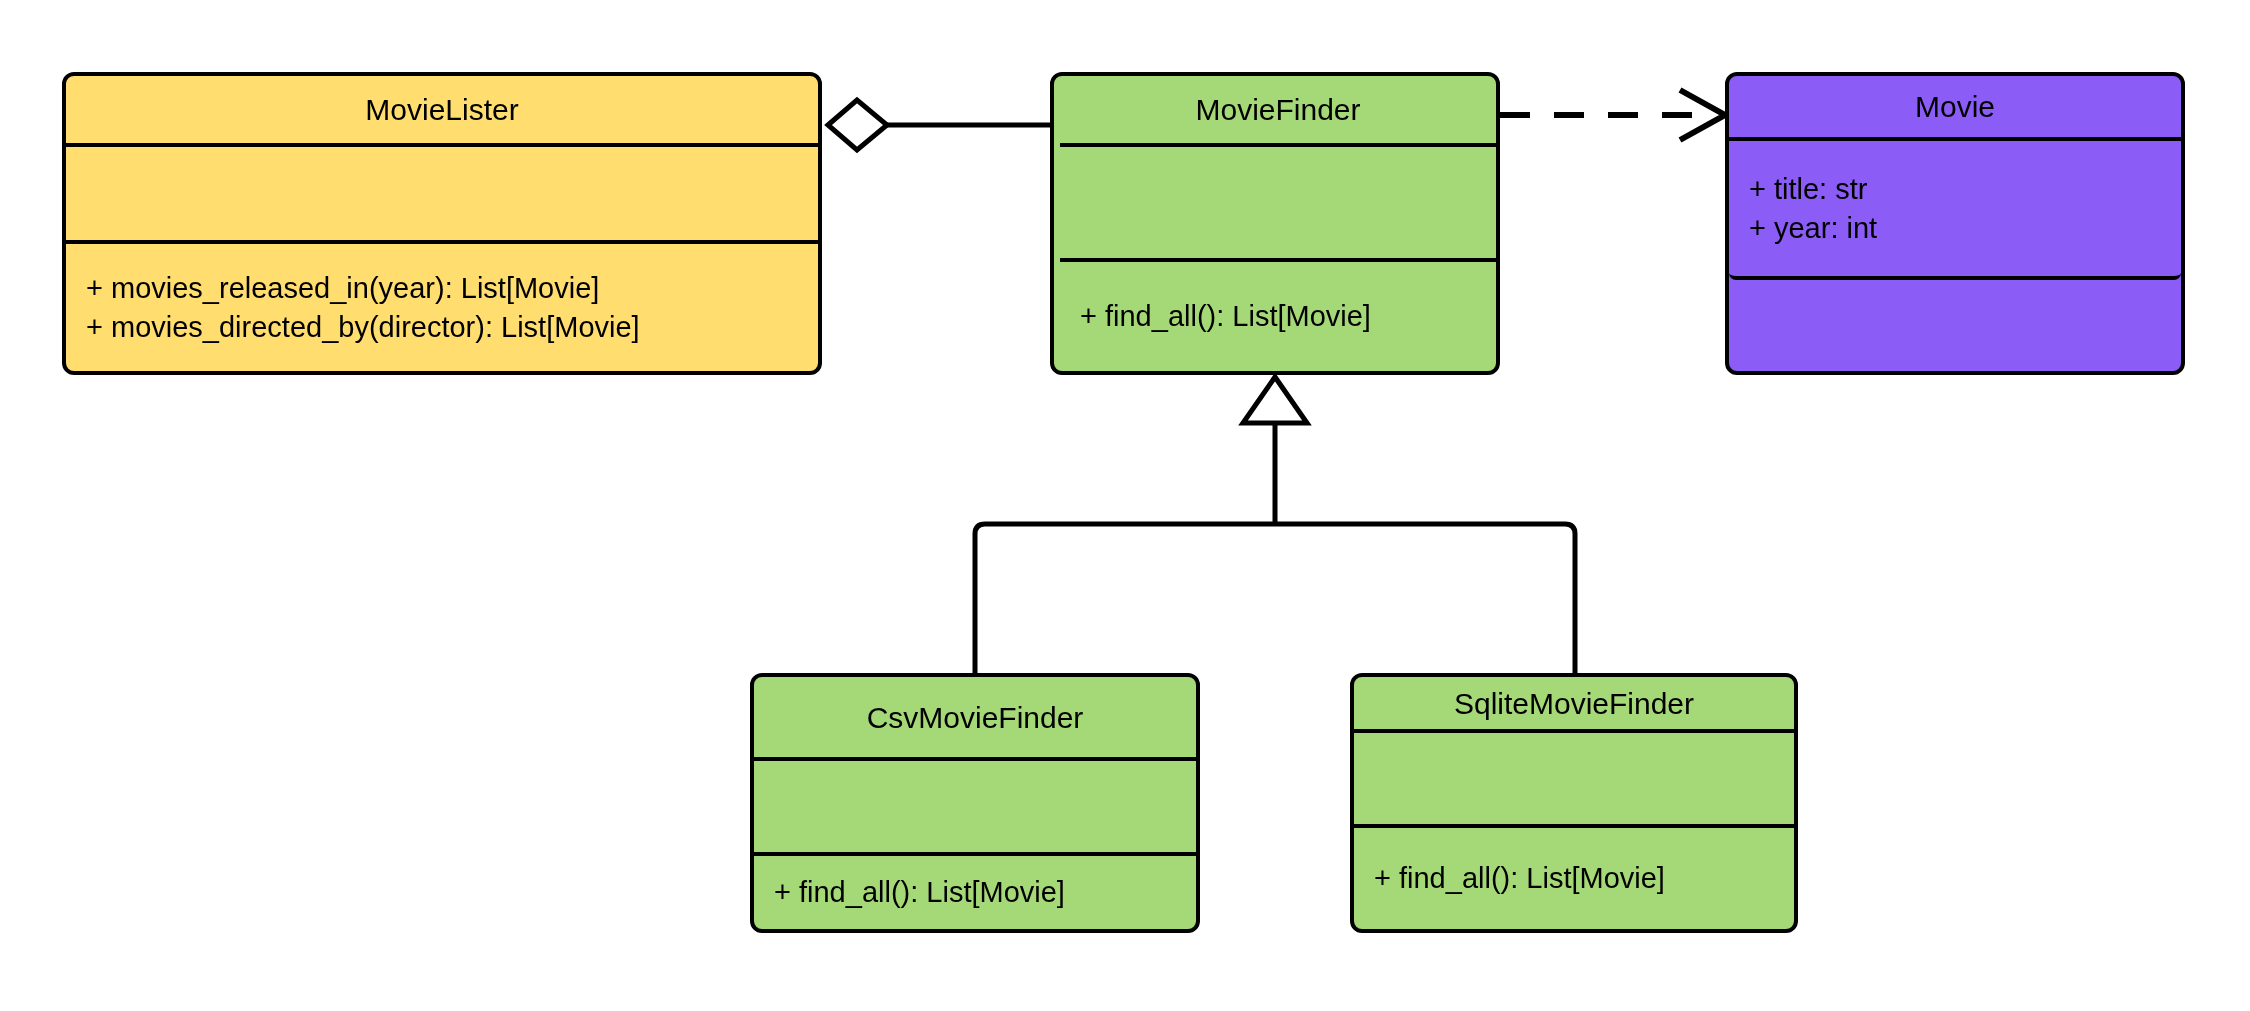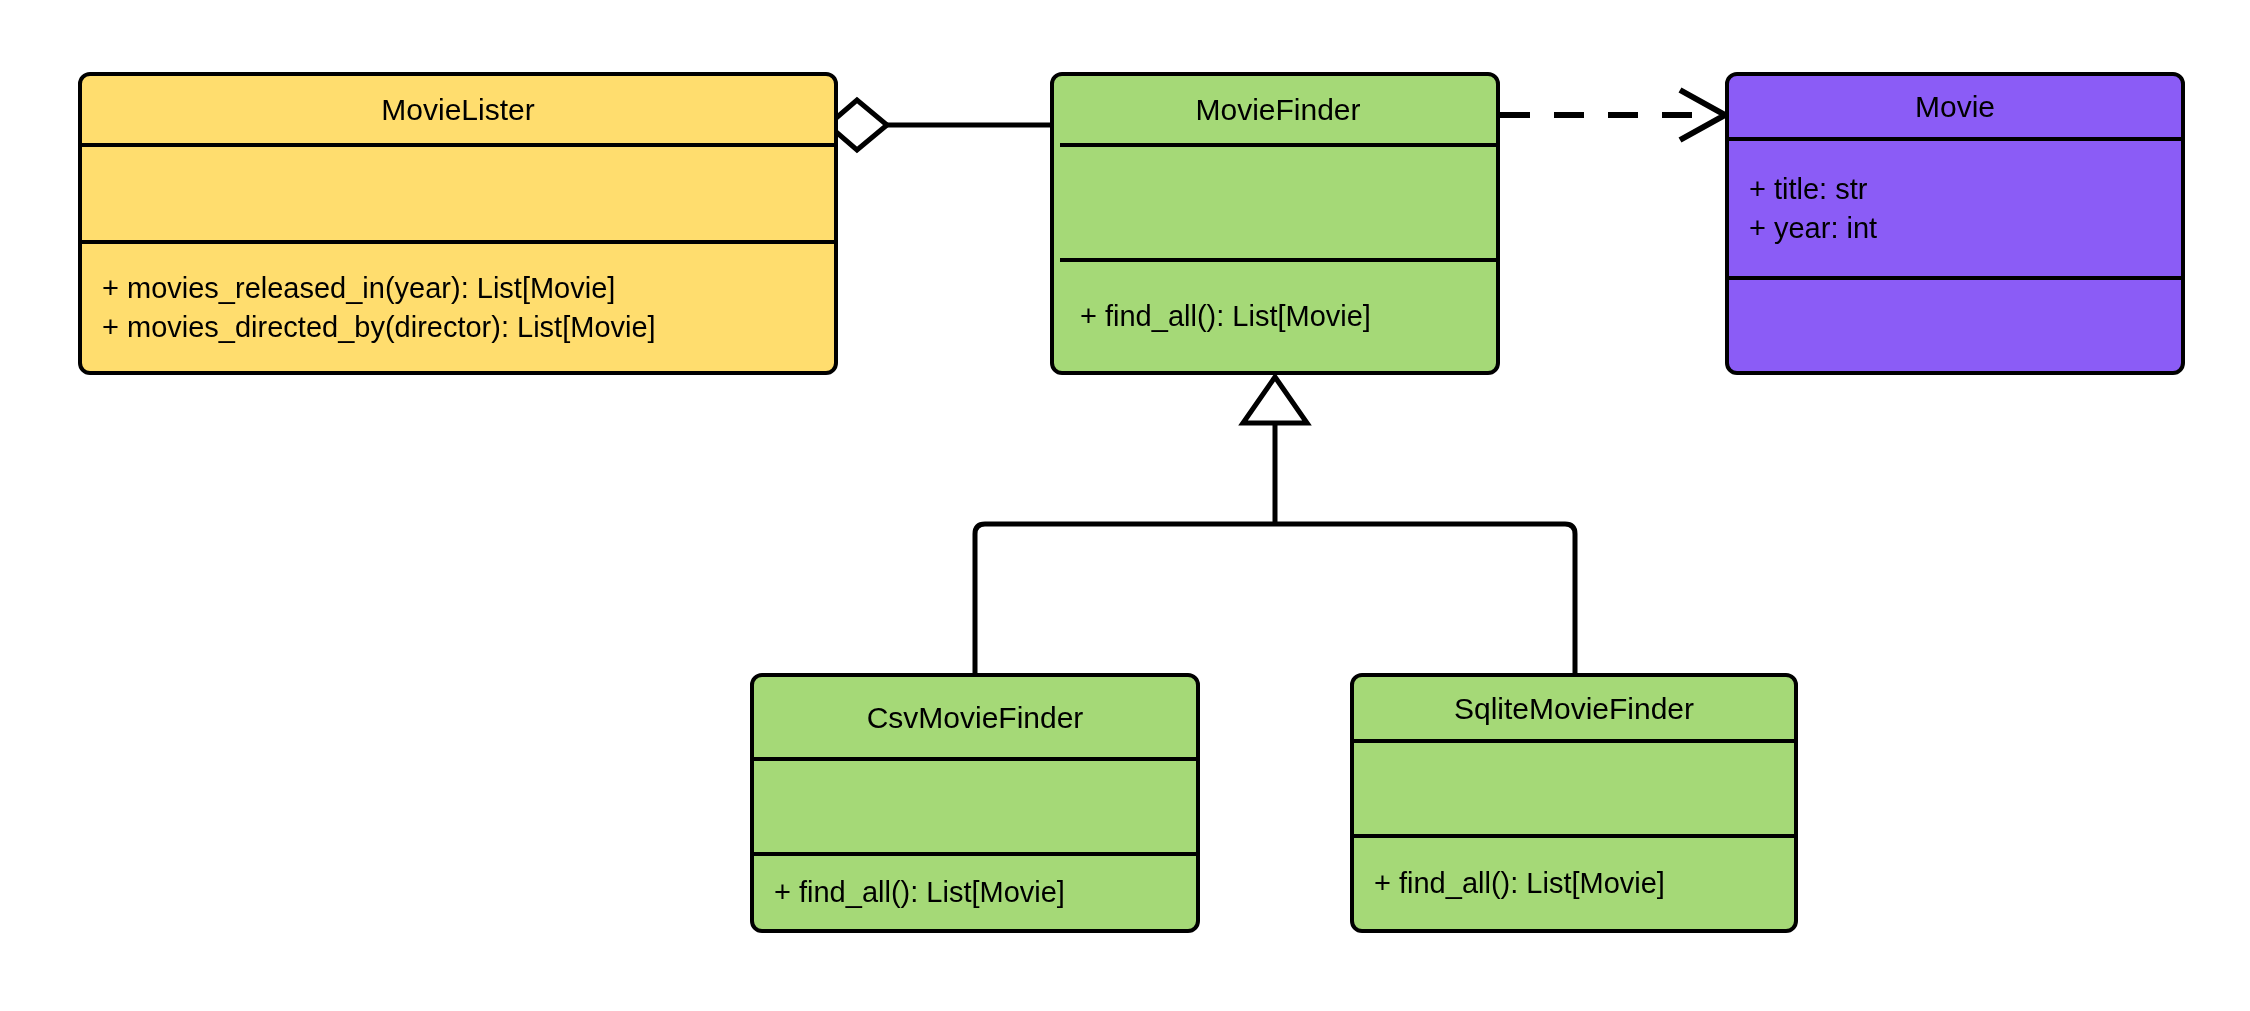--- a/index.html
+++ b/index.html
@@ -91,21 +91,21 @@
       <polyline points="1680,90 1725,115 1680,140" fill="none" stroke="#000000" stroke-width="6" stroke-linecap="butt" stroke-linejoin="miter"></polyline>
     </g>
 
     <g>
       <polygon points="1275,377 1243,423 1307,423" fill="#ffffff" stroke="#000000" stroke-width="5" stroke-linejoin="miter"></polygon>
       <line x1="1275" y1="421" x2="1275" y2="524" stroke="#000000" stroke-width="5"></line>
       <path d="M 975 673 L 975 534 Q 975 524 985 524 L 1565 524 Q 1575 524 1575 534 L 1575 673" fill="none" stroke="#000000" stroke-width="5"></path>
     </g>
   </svg>
 
-  <div class="uml-class fill-yellow" style="left:78px; top:72px; width:760px; height:303px;">
+  <div class="uml-class fill-yellow" style="left:62px; top:72px; width:760px; height:303px;">
     <div class="compartment comp-name" style="height:71px;">
       <div class="class-title">MovieLister</div>
     </div>
     <div class="compartment comp-attrs" style="height:97px;"></div>
     <div class="compartment comp-methods" style="flex:1;">
       <div class="member-line">+ movies_released_in(year): List[Movie]</div>
       <div class="member-line">+ movies_directed_by(director): List[Movie]</div>
     </div>
   </div>
 
@@ -116,39 +116,39 @@
     <div class="compartment comp-attrs" style="height:115px;"></div>
     <div class="compartment comp-methods" style="flex:1;">
       <div class="member-line">+ find_all(): List[Movie]</div>
     </div>
   </div>
 
   <div class="uml-class fill-blue" style="left:1725px; top:72px; width:460px; height:303px;">
     <div class="compartment comp-name" style="height:65px;">
       <div class="class-title">Movie</div>
     </div>
-    <div class="compartment comp-attrs" style="height:139px;">
+    <div class="compartment comp-attrs" style="height:139px;border-radius:7px;">
       <div class="member-line">+ title: str</div>
       <div class="member-line">+ year: int</div>
     </div>
     <div class="compartment comp-methods" style="flex:1;"></div>
   </div>
 
   <div class="uml-class fill-green" style="left:750px; top:673px; width:450px; height:260px;">
     <div class="compartment comp-name" style="height:84px;">
       <div class="class-title">CsvMovieFinder</div>
     </div>
     <div class="compartment comp-attrs" style="height:95px;"></div>
     <div class="compartment comp-methods" style="flex:1;">
       <div class="member-line">+ find_all(): List[Movie]</div>
     </div>
   </div>
 
   <div class="uml-class fill-green" style="left:1350px; top:673px; width:448px; height:260px;">
-    <div class="compartment comp-name" style="height:66px;">
+    <div class="compartment comp-name" style="height:56px;">
       <div class="class-title">SqliteMovieFinder</div>
     </div>
     <div class="compartment comp-attrs" style="height:95px;"></div>
     <div class="compartment comp-methods" style="flex:1;">
       <div class="member-line">+ find_all(): List[Movie]</div>
     </div>
   </div>
 
 </div>
 

